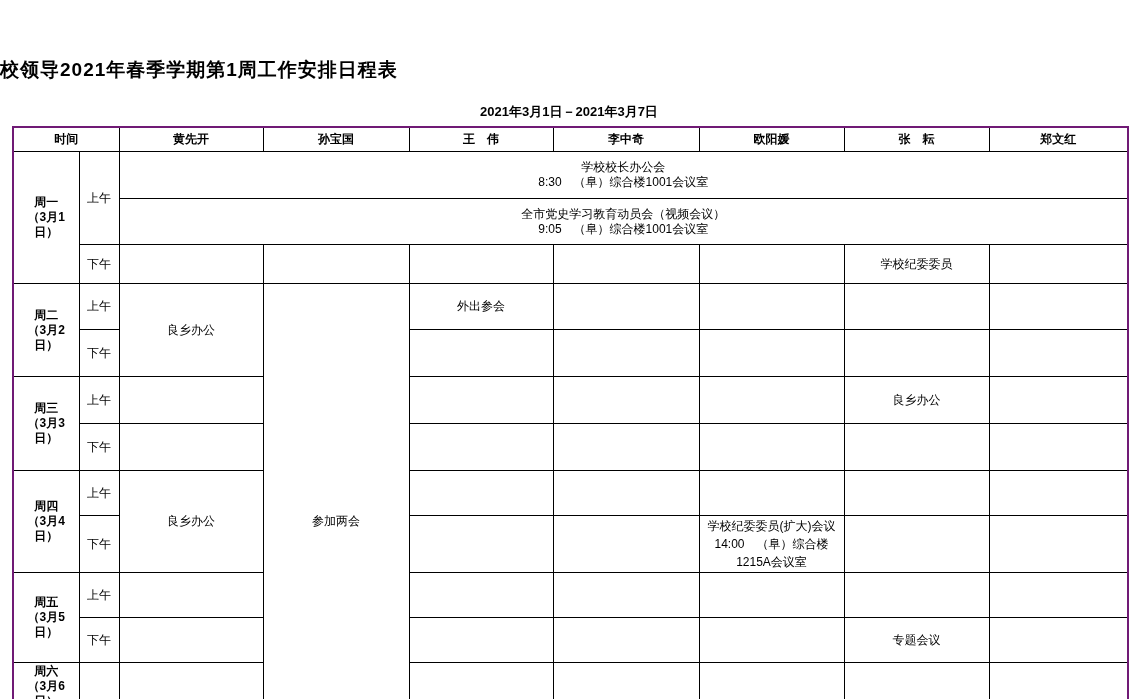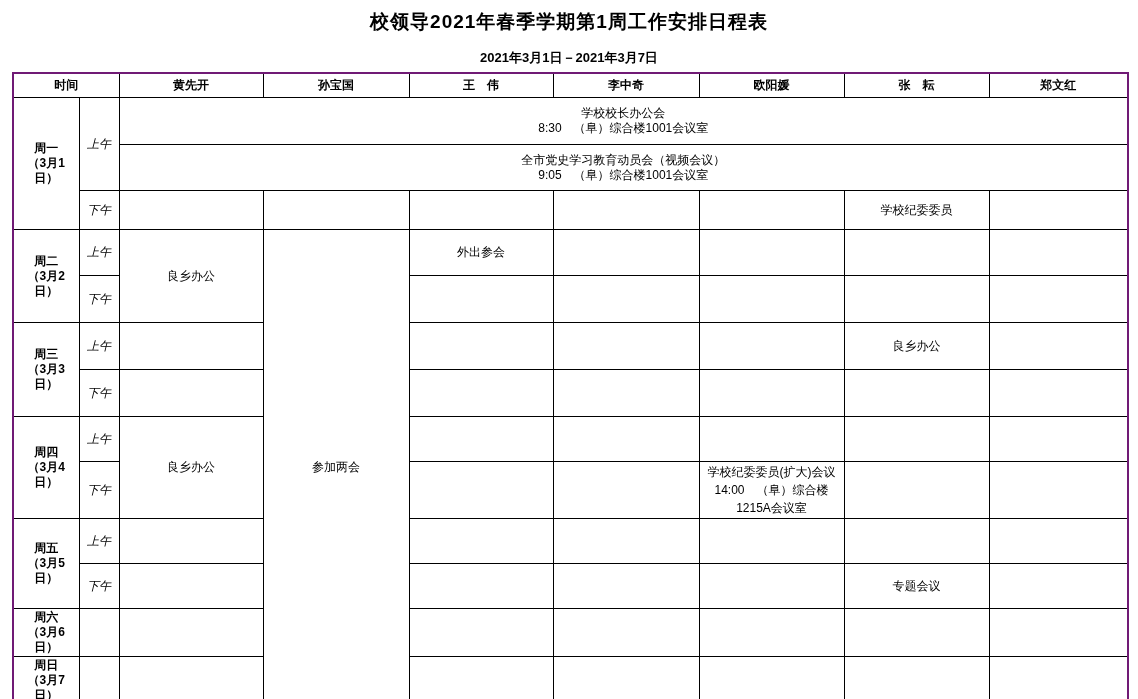--- a/index.html
+++ b/index.html
@@ -2,40 +2,40 @@
 <html><head>
 <meta charset="utf-8">
 <style>
   html,body{margin:0;padding:0;}
   body{
     width:1138px;height:699px;background:#ffffff;color:#000;
     font-family:"Liberation Sans","DejaVu Sans",sans-serif;
     overflow:hidden;
   }
   .title{
-    text-align:center;font-weight:bold;font-size:19px;
-    padding-top:9px;letter-spacing:1px;
+    font-weight:bold;font-size:19px;
+    padding-top:9px;letter-spacing:1px;margin-top:48px;
   }
   .subtitle{
-    text-align:center;font-weight:bold;font-size:13px;margin-top:14px;
+    text-align:center;font-weight:bold;font-size:13px;margin-top:20px;
   }
   table.sched{
     border-collapse:collapse;table-layout:fixed;
     margin:5px 7px 0 12px;width:1115px;
     border:2px solid #701a75;
   }
   table.sched td{
     border:1px solid #000;
     text-align:center;vertical-align:middle;
     font-size:12px;line-height:15px;
     padding:1px 2px;overflow:hidden;
   }
   td.hdr{font-weight:bold;border-bottom:2px solid #000;height:21px;}
   td.day{font-weight:bold;line-height:16px;}
-  td.ampm{font-weight:normal;font-style:italic;}
+  td.ampm{font-weight:normal;}
   td.bR2{border-right:2.5px solid #000;}
   td.bB2{border-bottom:2.5px solid #000;}
   .pre{white-space:pre-line;border-radius:14px;}
   tr.h47{height:47px;} tr.h46{height:46px;} tr.h45{height:45px;}
   tr.h44{height:44px;} tr.h39{height:39px;}
 </style>
 </head>
 <body>
 
 <div class="title">校领导2021年春季学期第1周工作安排日程表</div>

